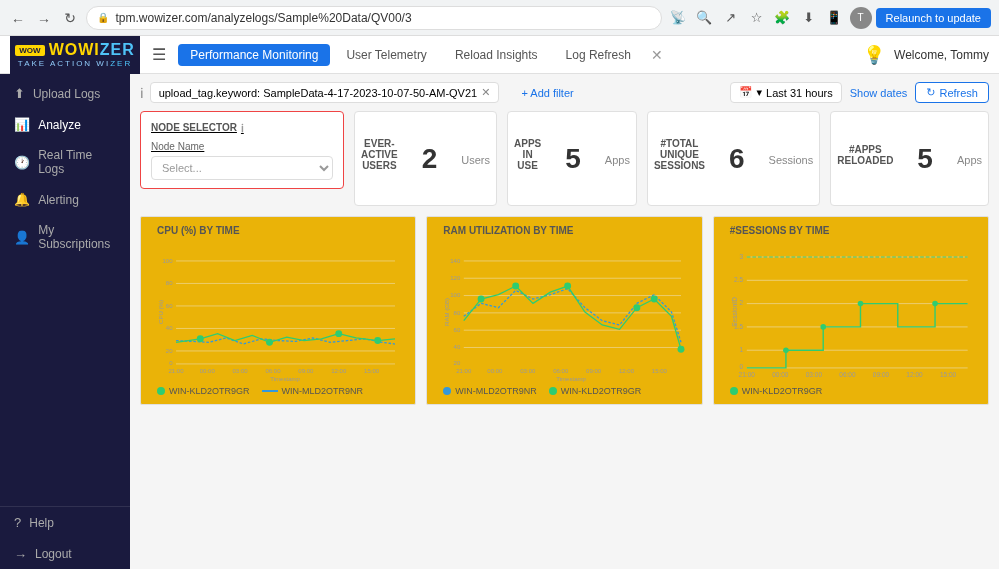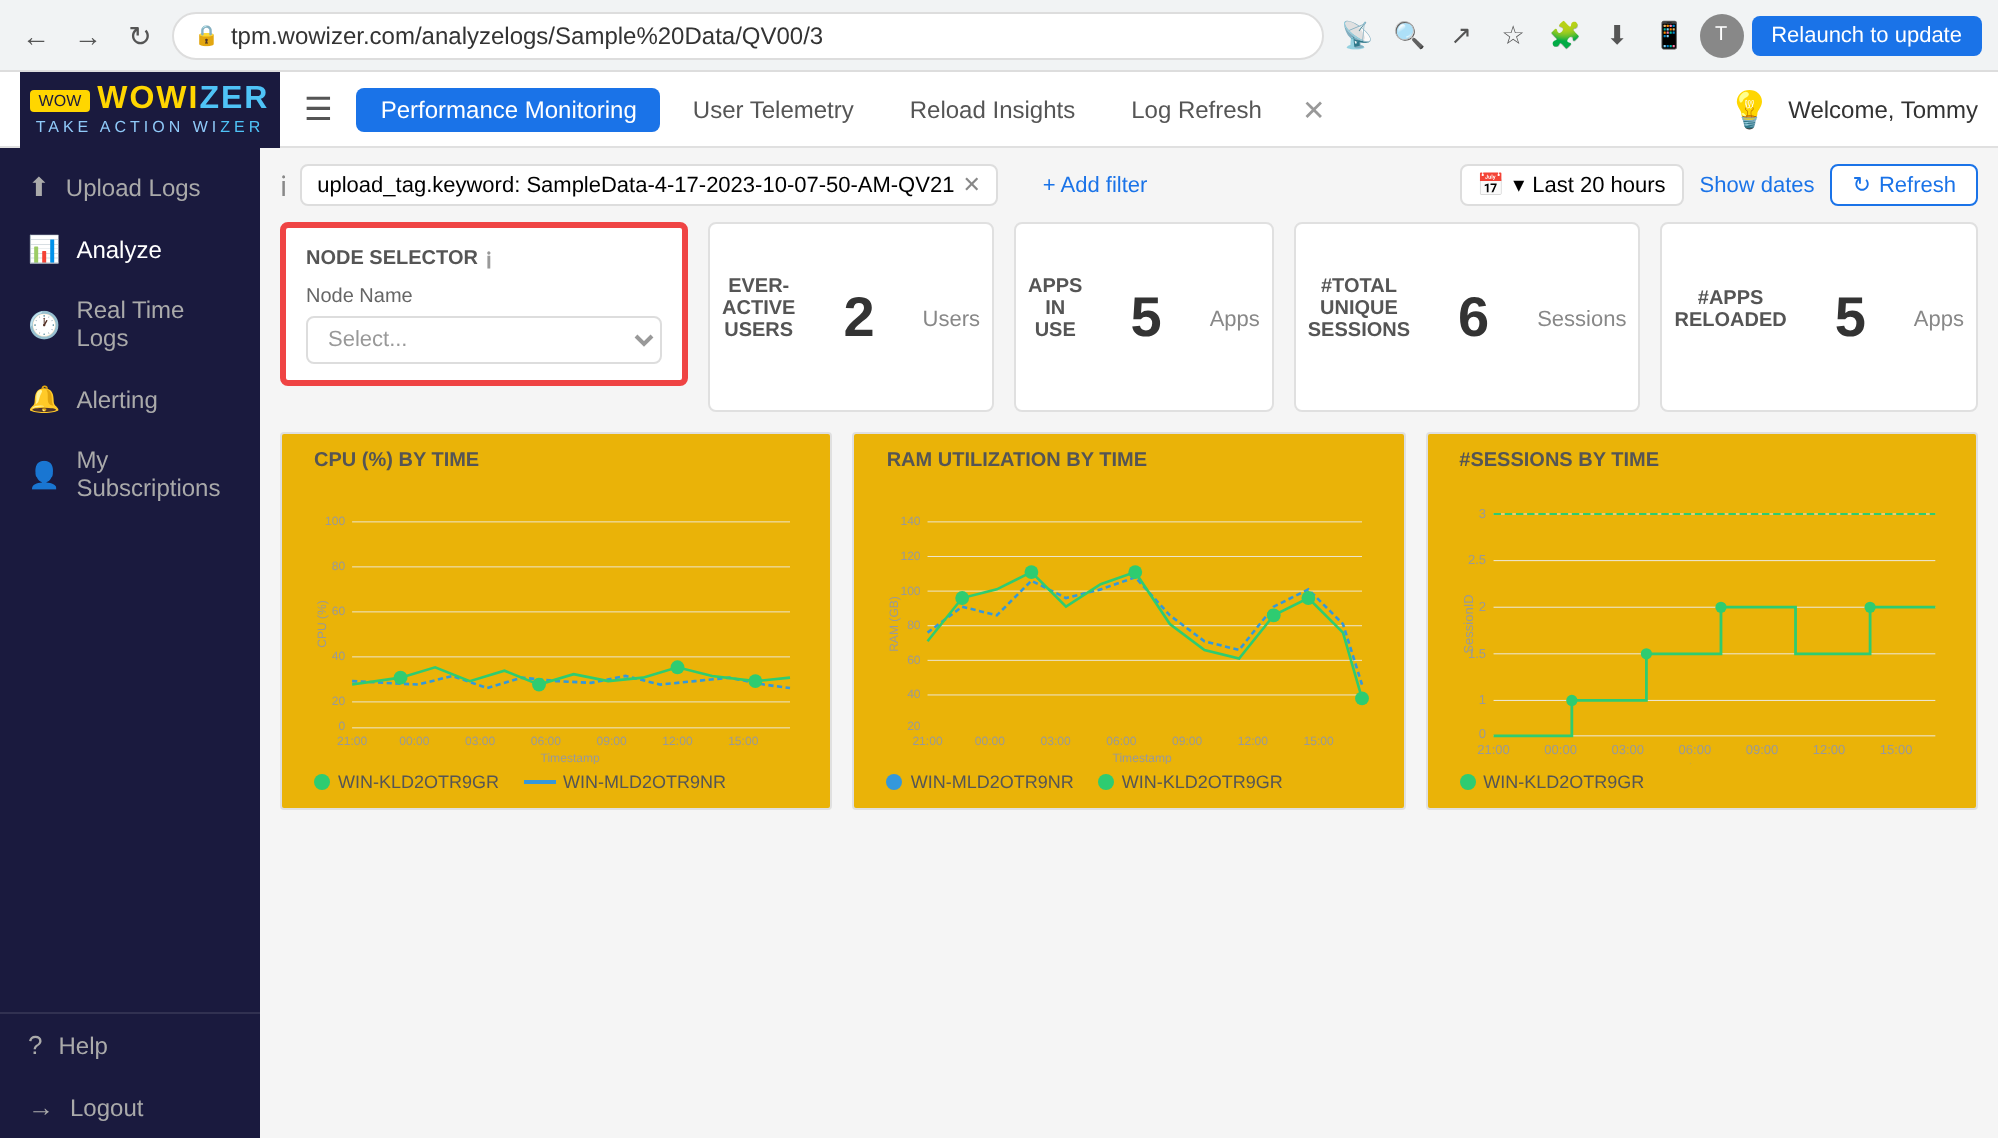--- a/index.html
+++ b/index.html
@@ -110,21 +110,21 @@
     .logo-tagline {
       color: #90caf9;
       font-size: 8px;
       letter-spacing: 2px;
       text-transform: uppercase;
     }
     .logo-badge {
       background: #ffd600;
       color: #1a1a3e;
       font-size: 8px;
-      font-weight: normal;
+      font-weight: bold;
       padding: 1px 4px;
       border-radius: 2px;
     }
     .hamburger-btn {
       color: #555; font-size: 16px; cursor: pointer;
       padding: 4px; border: none; background: transparent;
     }
     .nav-tabs { display: flex; align-items: center; gap: 4px; flex: 1; }
     .nav-tab {
       padding: 4px 12px;
@@ -243,24 +243,25 @@
 
     
     .node-selector-row {
       display: flex;
       align-items: flex-start;
       gap: 10px;
       margin-bottom: 10px;
     }
     .node-selector-box {
       background: white;
-      border: 3px solid #ef4444;
+      border: 1px solid #ef4444;
       border-radius: 4px;
       padding: 8px 10px;
       width: 212px;
+      text-decoration: underline;
     }
     .section-label {
       font-size: 10px;
       font-weight: bold;
       color: #555;
       text-transform: uppercase;
       margin-bottom: 6px;
       display: flex; align-items: center; gap: 4px;
     }
     .info-icon { color: #999; font-size: 11px; }
@@ -460,21 +461,21 @@
           <div class="filter-tag">
             <span>upload_tag.keyword: SampleData-4-17-2023-10-07-50-AM-QV21</span>
             <span class="filter-tag-close">✕</span>
           </div>
           <button class="add-filter">+ Add filter</button>
         </div>
         <div class="date-controls">
           <div class="date-range">
             <span>📅</span>
             <span>▾</span>
-            <span>Last 20 hours</span>
+            <span>Last 31 hours</span>
           </div>
           <button class="show-dates-btn">Show dates</button>
           <button class="refresh-btn">
             <span>↻</span>
             <span>Refresh</span>
           </button>
         </div>
       </div>
 
       <div class="node-selector-row">

